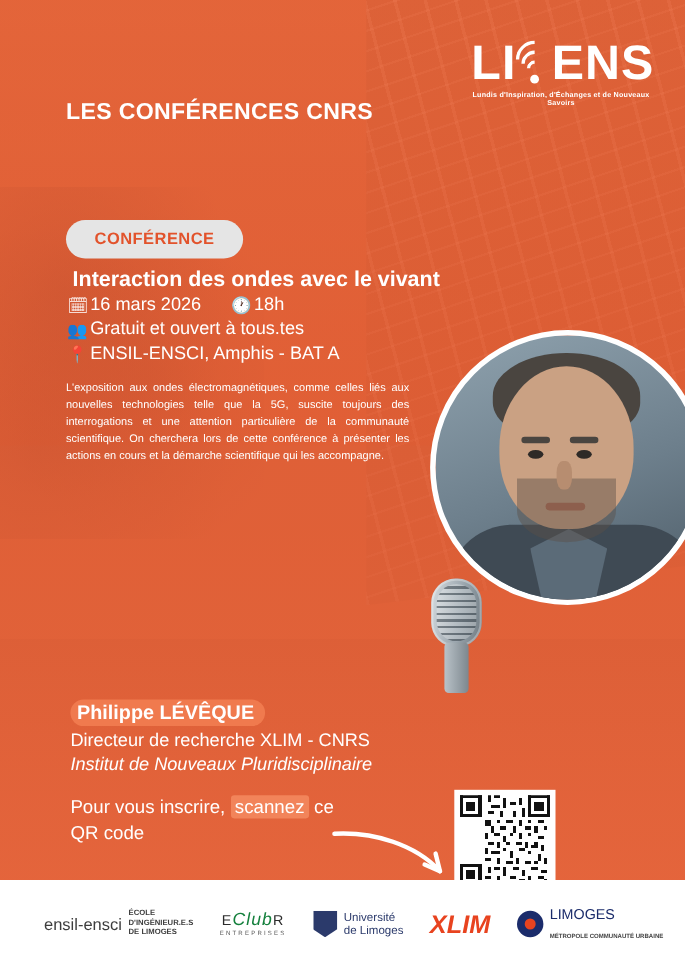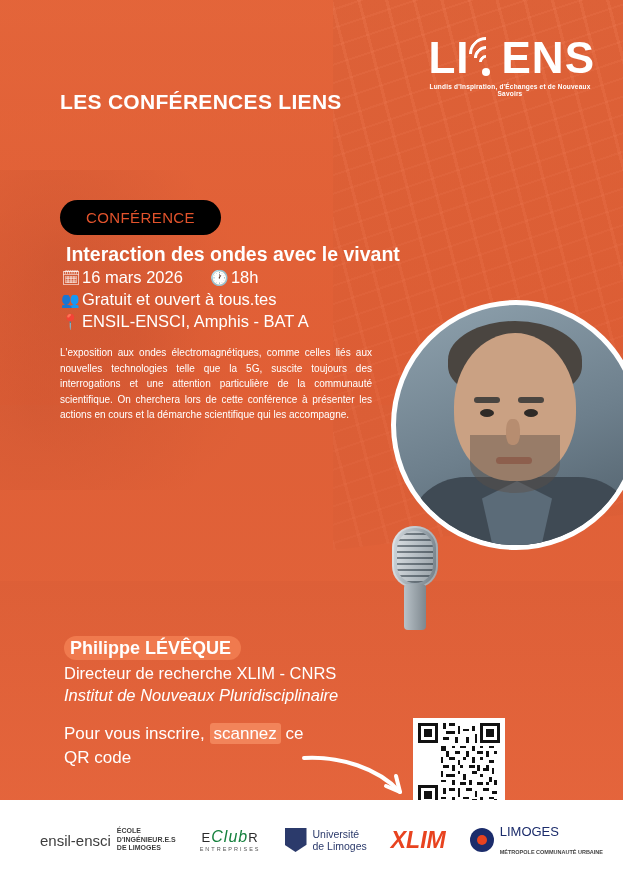--- a/index.html
+++ b/index.html
@@ -82,21 +82,21 @@
     position: absolute; left: 60px; top: 90px; width: 500px;
     color: #fff; font-size: 21px; font-weight: bold; letter-spacing: .3px;
   }
   .subhead {
     position: absolute; left: 60px; top: 120px; width: 505px;
     color: #fff; font-size: 14.5px; line-height: 1.5; font-weight: 500;
   }
 
   .badge {
     position: absolute; left: 60px; top: 200px;
-    background: #000000; color: #e2532c; font-weight: normal; font-size: 15px;
+    background: #e5e5e5; color: #e2532c; font-weight: bold; font-size: 15px;
     padding: 9px 26px; border-radius: 20px; letter-spacing: .4px;
   }
 
   .conf-title {
     position: absolute; left: 66px; top: 243px; width: 430px;
     color: #fff; font-size: 19.5px; font-weight: bold;
   }
 
   .meta { position: absolute; left: 60px; top: 268px; width: 420px; color: #fff; }
   .meta-row { display: flex; align-items: center; font-size: 16.5px; margin-bottom: 3px; }
@@ -232,21 +232,21 @@
         <span class="wifi">
           <span class="arc arc1"></span>
           <span class="arc arc2"></span>
           <span class="arc arc3"></span>
         </span>
         <span>ENS</span>
       </div>
       <div class="logo-sub">Lundis d'Inspiration, d'Échanges et de Nouveaux Savoirs</div>
     </div>
 
-    <div class="headline">LES CONFÉRENCES LIENS</div>
+    <div class="headline">LES CONFÉRENCES CNRS</div>
 
     <div class="badge">CONFÉRENCE</div>
 
     <div class="conf-title">Interaction des ondes avec le vivant</div>
 
     <div class="meta">
       <div class="meta-row">
         <span class="meta-ico">🗓</span>
         <span>16 mars 2026</span>
         <span class="meta-gap"></span>

